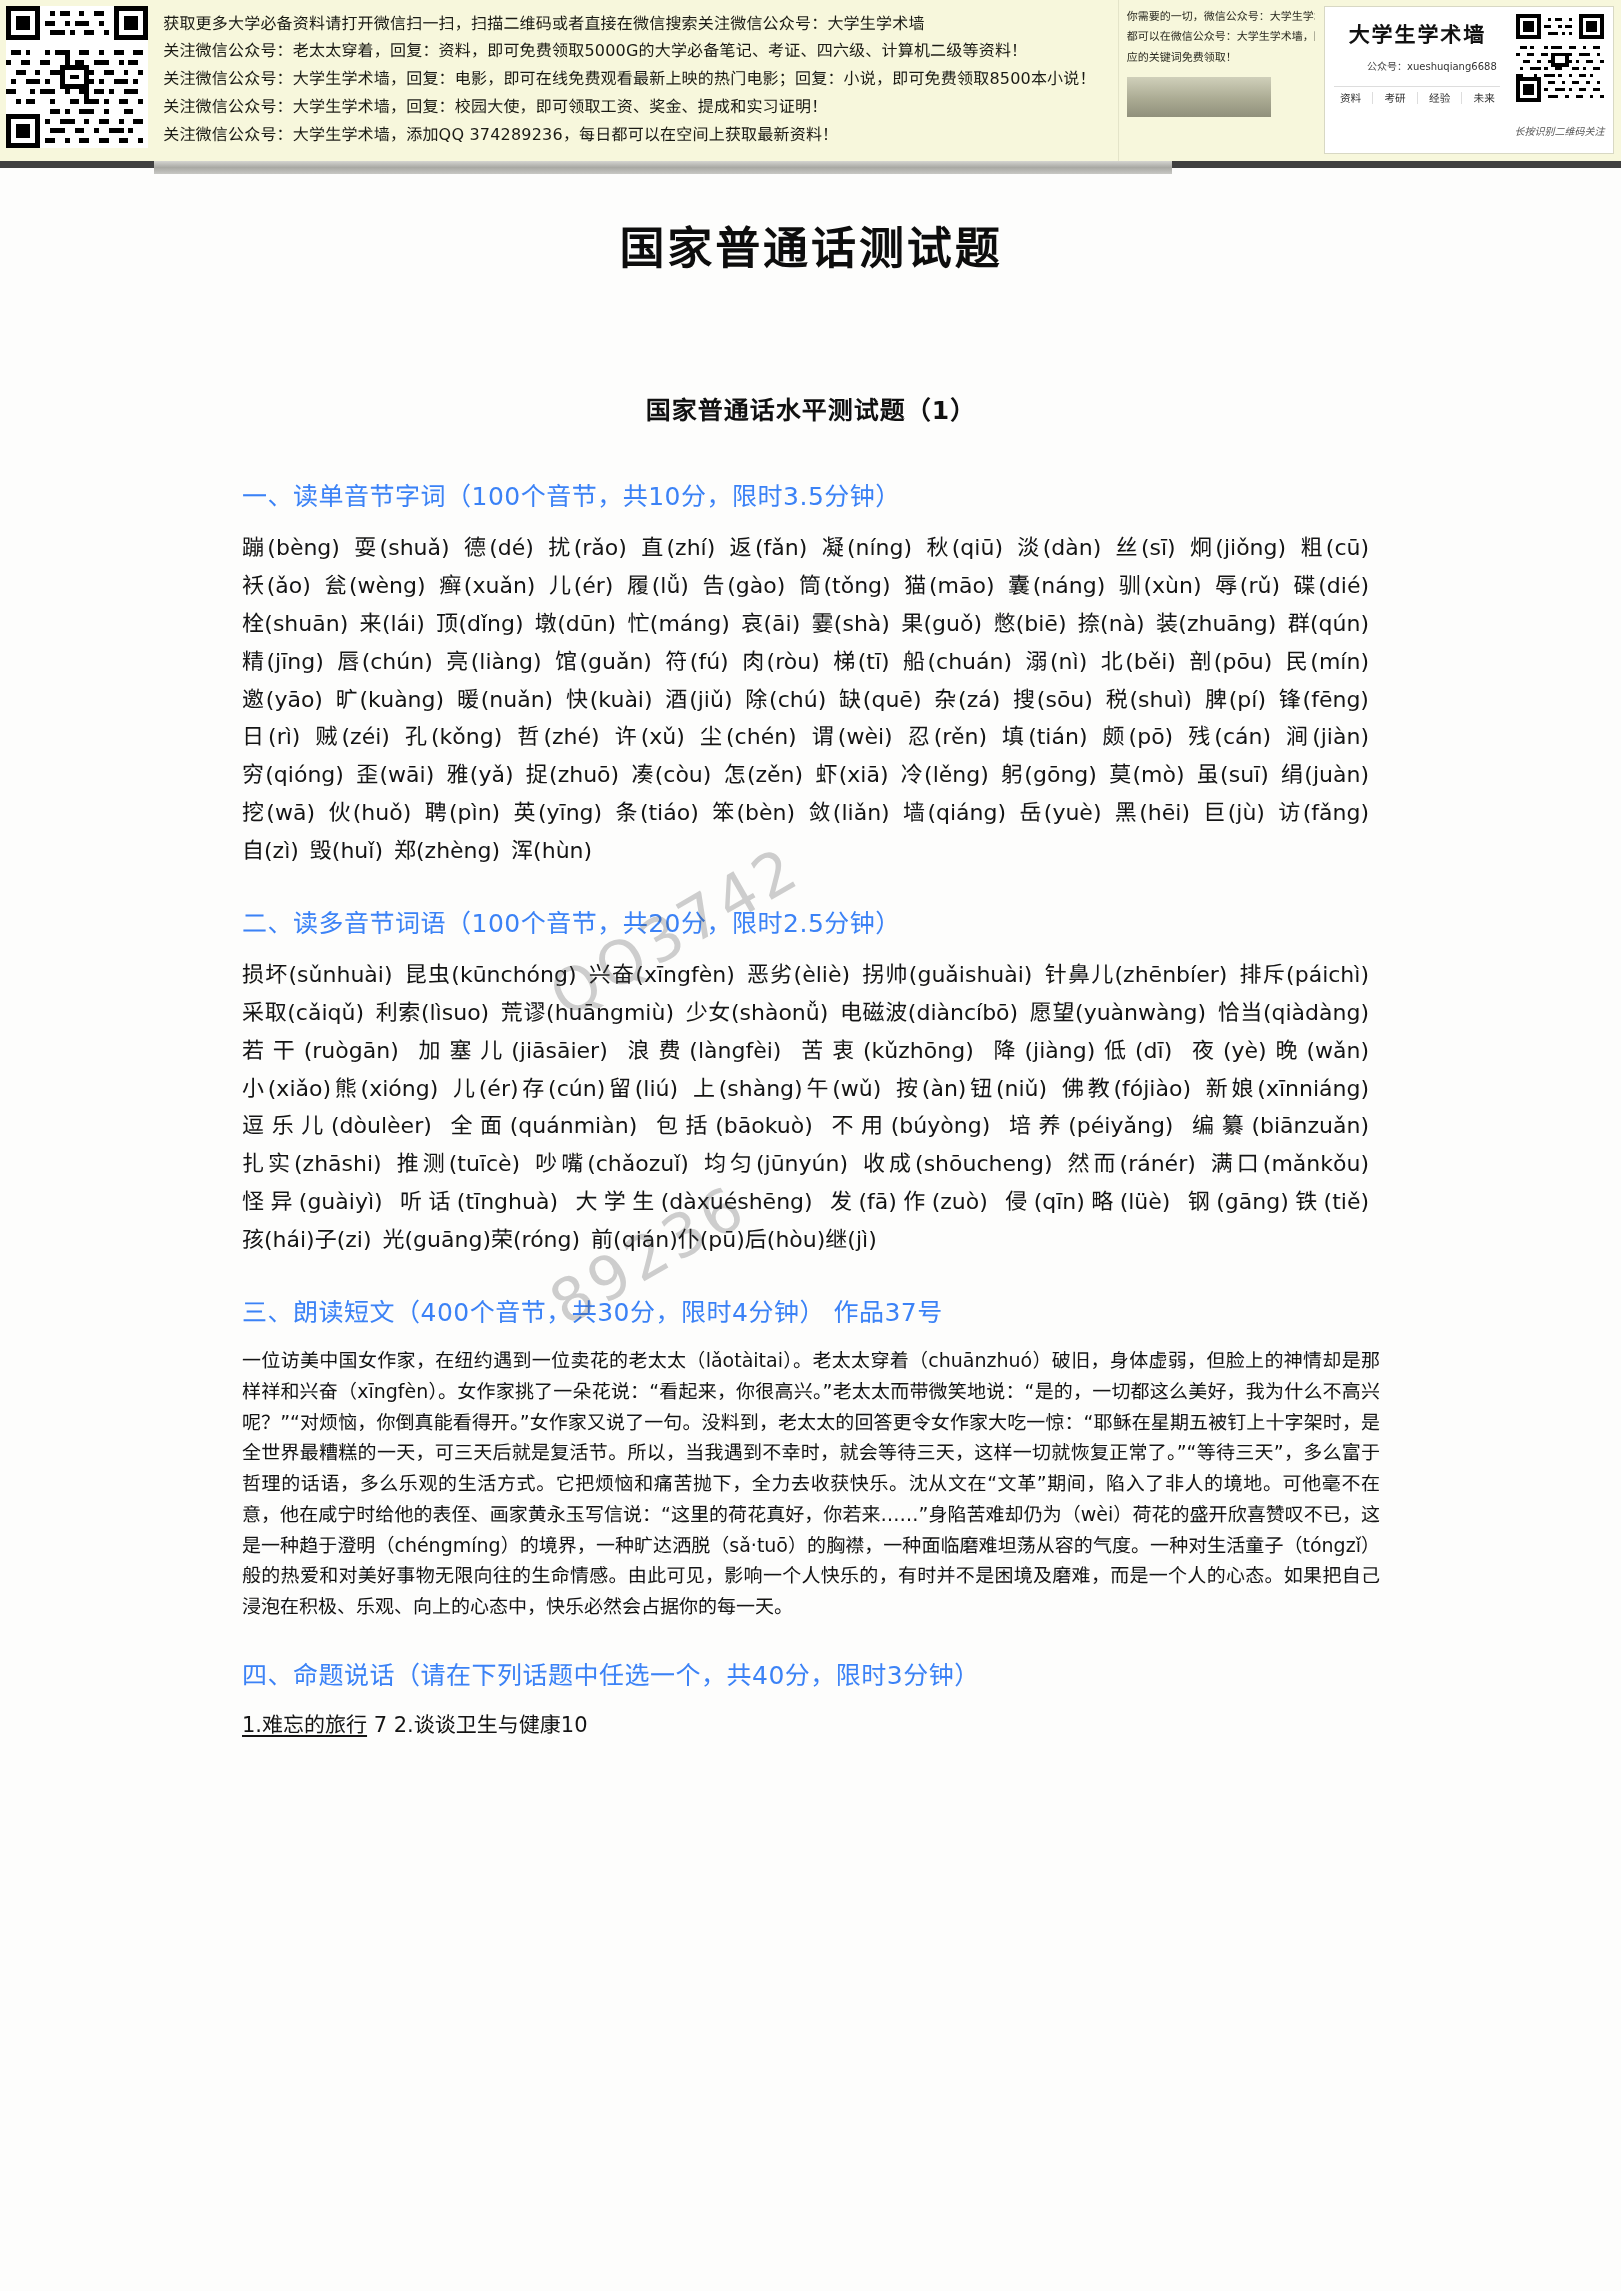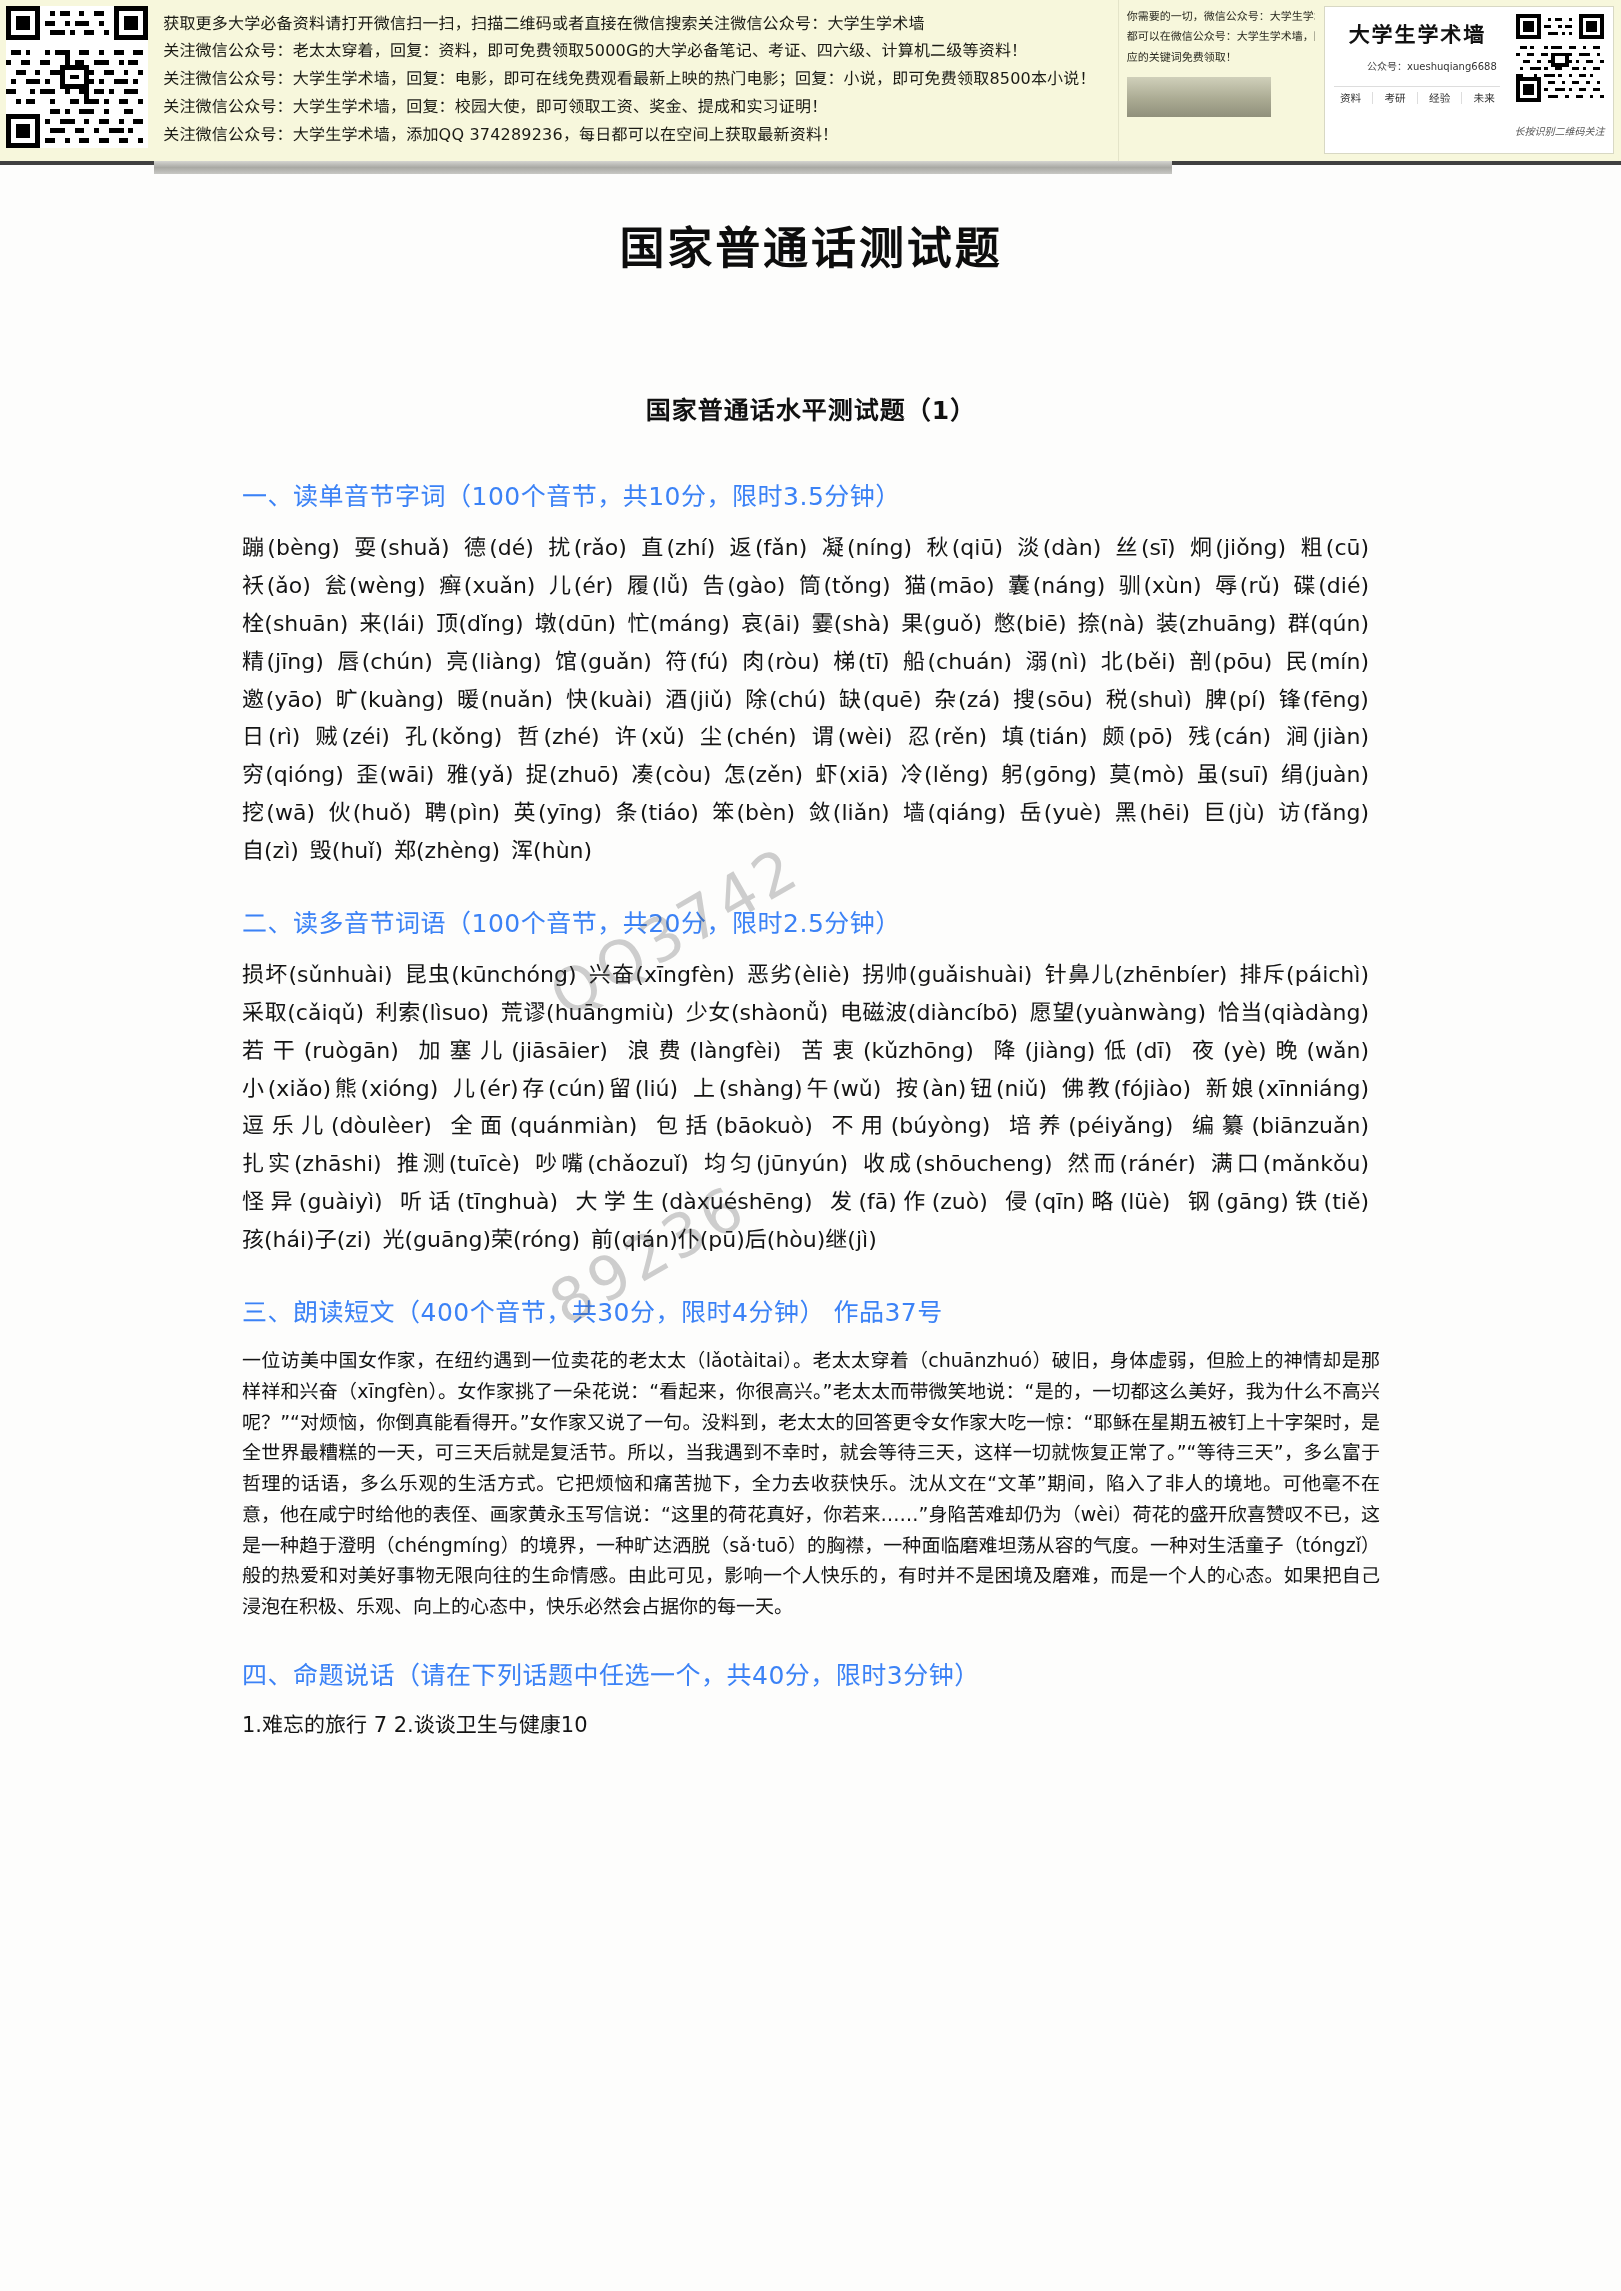--- a/index.html
+++ b/index.html
@@ -14,21 +14,21 @@
   .page{
     position:relative;width:1622px;height:2291px;
     background:#fdfdfc;
     overflow:hidden;
   }
 
   
   .banner{
     position:absolute;left:0;top:0;width:1622px;height:161px;
     background:#f7f7dc;
-    border-bottom:4px solid #404040;
+    border-bottom:7px solid #404040;
     display:flex;flex-direction:row;align-items:stretch;
   }
   .qr{
     width:142px;min-width:142px;height:142px;margin:5.8px 5.8px 0 5.8px;
     background:#ffffff;
     position:relative;
     overflow:hidden;
   }
   .qr svg{display:block;width:100%;height:100%;}
 
@@ -130,21 +130,21 @@
   .word-block .w{white-space:nowrap;}
   .essay{
     font-size:19px;line-height:1.62;color:#131313;
     text-align:justify;text-justify:inter-ideograph;
     margin-top:13.4px;
   }
   .topics{
     font-size:21px;color:#141414;margin-top:5.8px;
   }
   .topics .underline{
-    text-underline-offset:2.9px;
+    text-decoration:underline;text-underline-offset:2.9px;
   }
 
   
   .watermark{
     position:absolute;left:0;top:0;width:1622px;height:2291px;
     pointer-events:none;
   }
   .wm-text{
     position:absolute;
     font-size:60px;color:rgba(70,70,70,.26);

